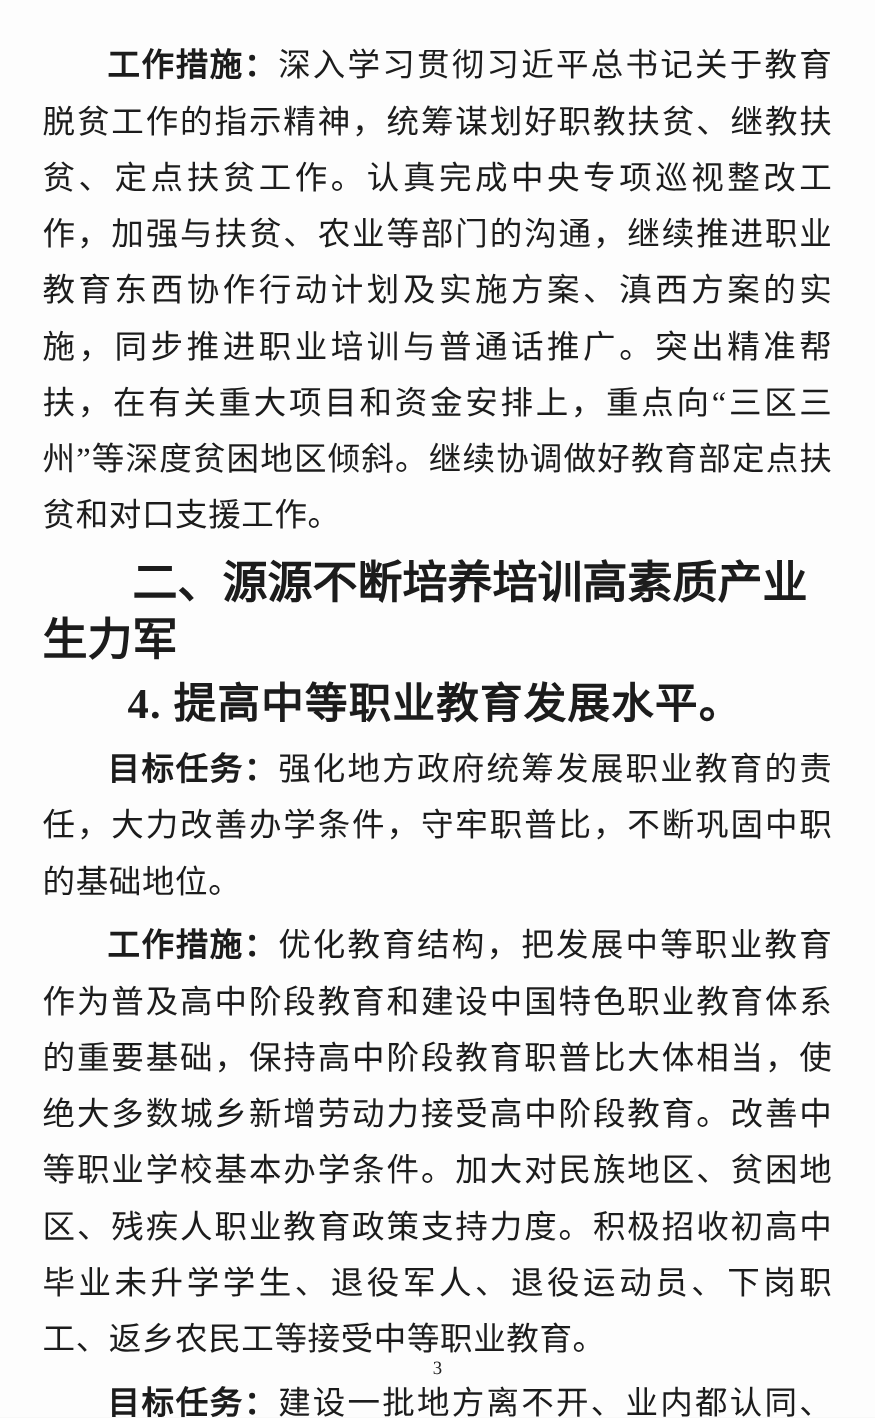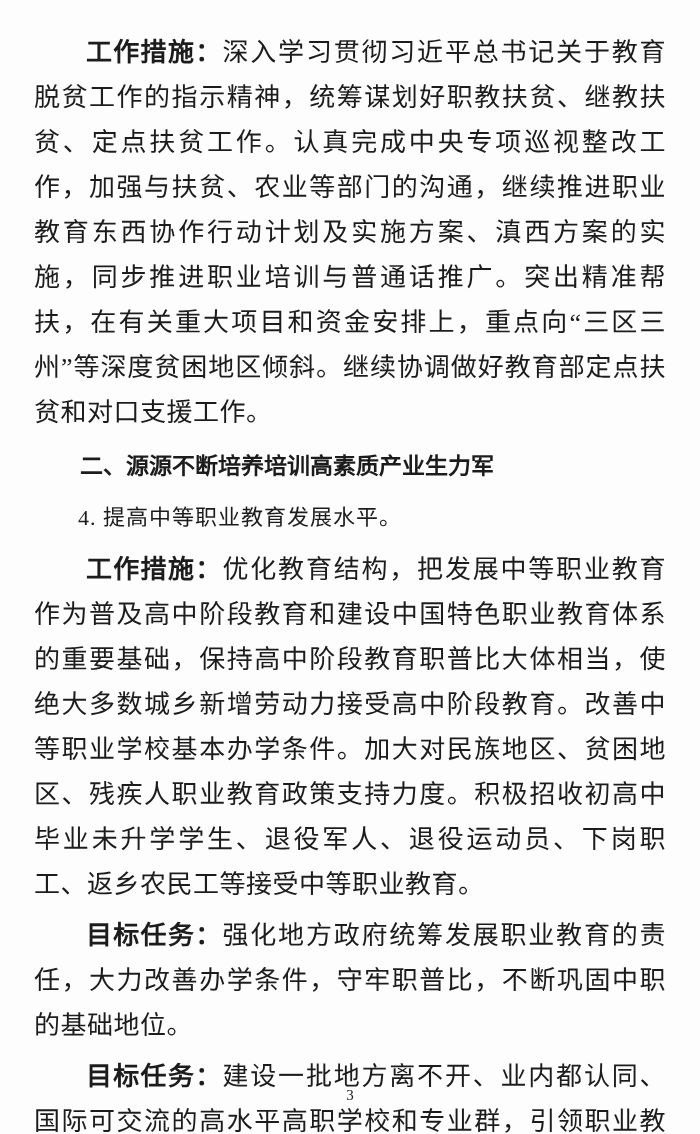--- a/index.html
+++ b/index.html
@@ -29,33 +29,33 @@
     font-weight: 400;
     letter-spacing: 0.5px;
   }
   .para .label {
     font-family: "Liberation Sans", "DejaVu Sans", sans-serif;
     font-weight: 700;
     letter-spacing: 0;
   }
   .heading-section {
     margin: 8px 0 0 0;
-    font-size: 23px;
+    font-size: 36px;
     line-height: 46px;
     text-indent: 2em;
     font-family: "Liberation Sans", "DejaVu Sans", sans-serif;
     font-weight: 700;
     letter-spacing: 0;
   }
   .heading-item {
     margin: 6px 0 0 0;
-    font-size: 22px;
+    font-size: 34px;
     line-height: 46px;
     text-indent: 2em;
-    font-weight: 400;
+    font-weight: 700;
     letter-spacing: 1px;
   }
   .spaced { margin-top: 6px; }
   .page-number {
     position: absolute;
     left: 0;
     right: 0;
     bottom: 30px;
     text-align: center;
     font-size: 15px;
@@ -67,22 +67,22 @@
 <body>
 
 <div class="page">
 
   <p class="para"><span class="label">工作措施：</span><span>深入学习贯彻习近平总书记关于教育脱贫工作的指示精神，统筹谋划好职教扶贫、继教扶贫、定点扶贫工作。认真完成中央专项巡视整改工作，加强与扶贫、农业等部门的沟通，继续推进职业教育东西协作行动计划及实施方案、滇西方案的实施，同步推进职业培训与普通话推广。突出精准帮扶，在有关重大项目和资金安排上，重点向“三区三州”等深度贫困地区倾斜。继续协调做好教育部定点扶贫和对口支援工作。</span></p>
 
   <p class="heading-section">二、源源不断培养培训高素质产业生力军</p>
 
   <p class="heading-item">4. 提高中等职业教育发展水平。</p>
 
+  <p class="para spaced"><span class="label">目标任务：</span><span>强化地方政府统筹发展职业教育的责任，大力改善办学条件，守牢职普比，不断巩固中职的基础地位。</span></p>
+
   <p class="para spaced"><span class="label">工作措施：</span><span>优化教育结构，把发展中等职业教育作为普及高中阶段教育和建设中国特色职业教育体系的重要基础，保持高中阶段教育职普比大体相当，使绝大多数城乡新增劳动力接受高中阶段教育。改善中等职业学校基本办学条件。加大对民族地区、贫困地区、残疾人职业教育政策支持力度。积极招收初高中毕业未升学学生、退役军人、退役运动员、下岗职工、返乡农民工等接受中等职业教育。</span></p>
-
-  <p class="para spaced"><span class="label">目标任务：</span><span>强化地方政府统筹发展职业教育的责任，大力改善办学条件，守牢职普比，不断巩固中职的基础地位。</span></p>
 
 
   <p class="para spaced"><span class="label">目标任务：</span><span>建设一批地方离不开、业内都认同、国际可交流的高水平高职学校和专业群，引领职业教育发展。</span></p>
 
   <div class="page-number">3</div>
 
 </div>
 
 </body></html>

